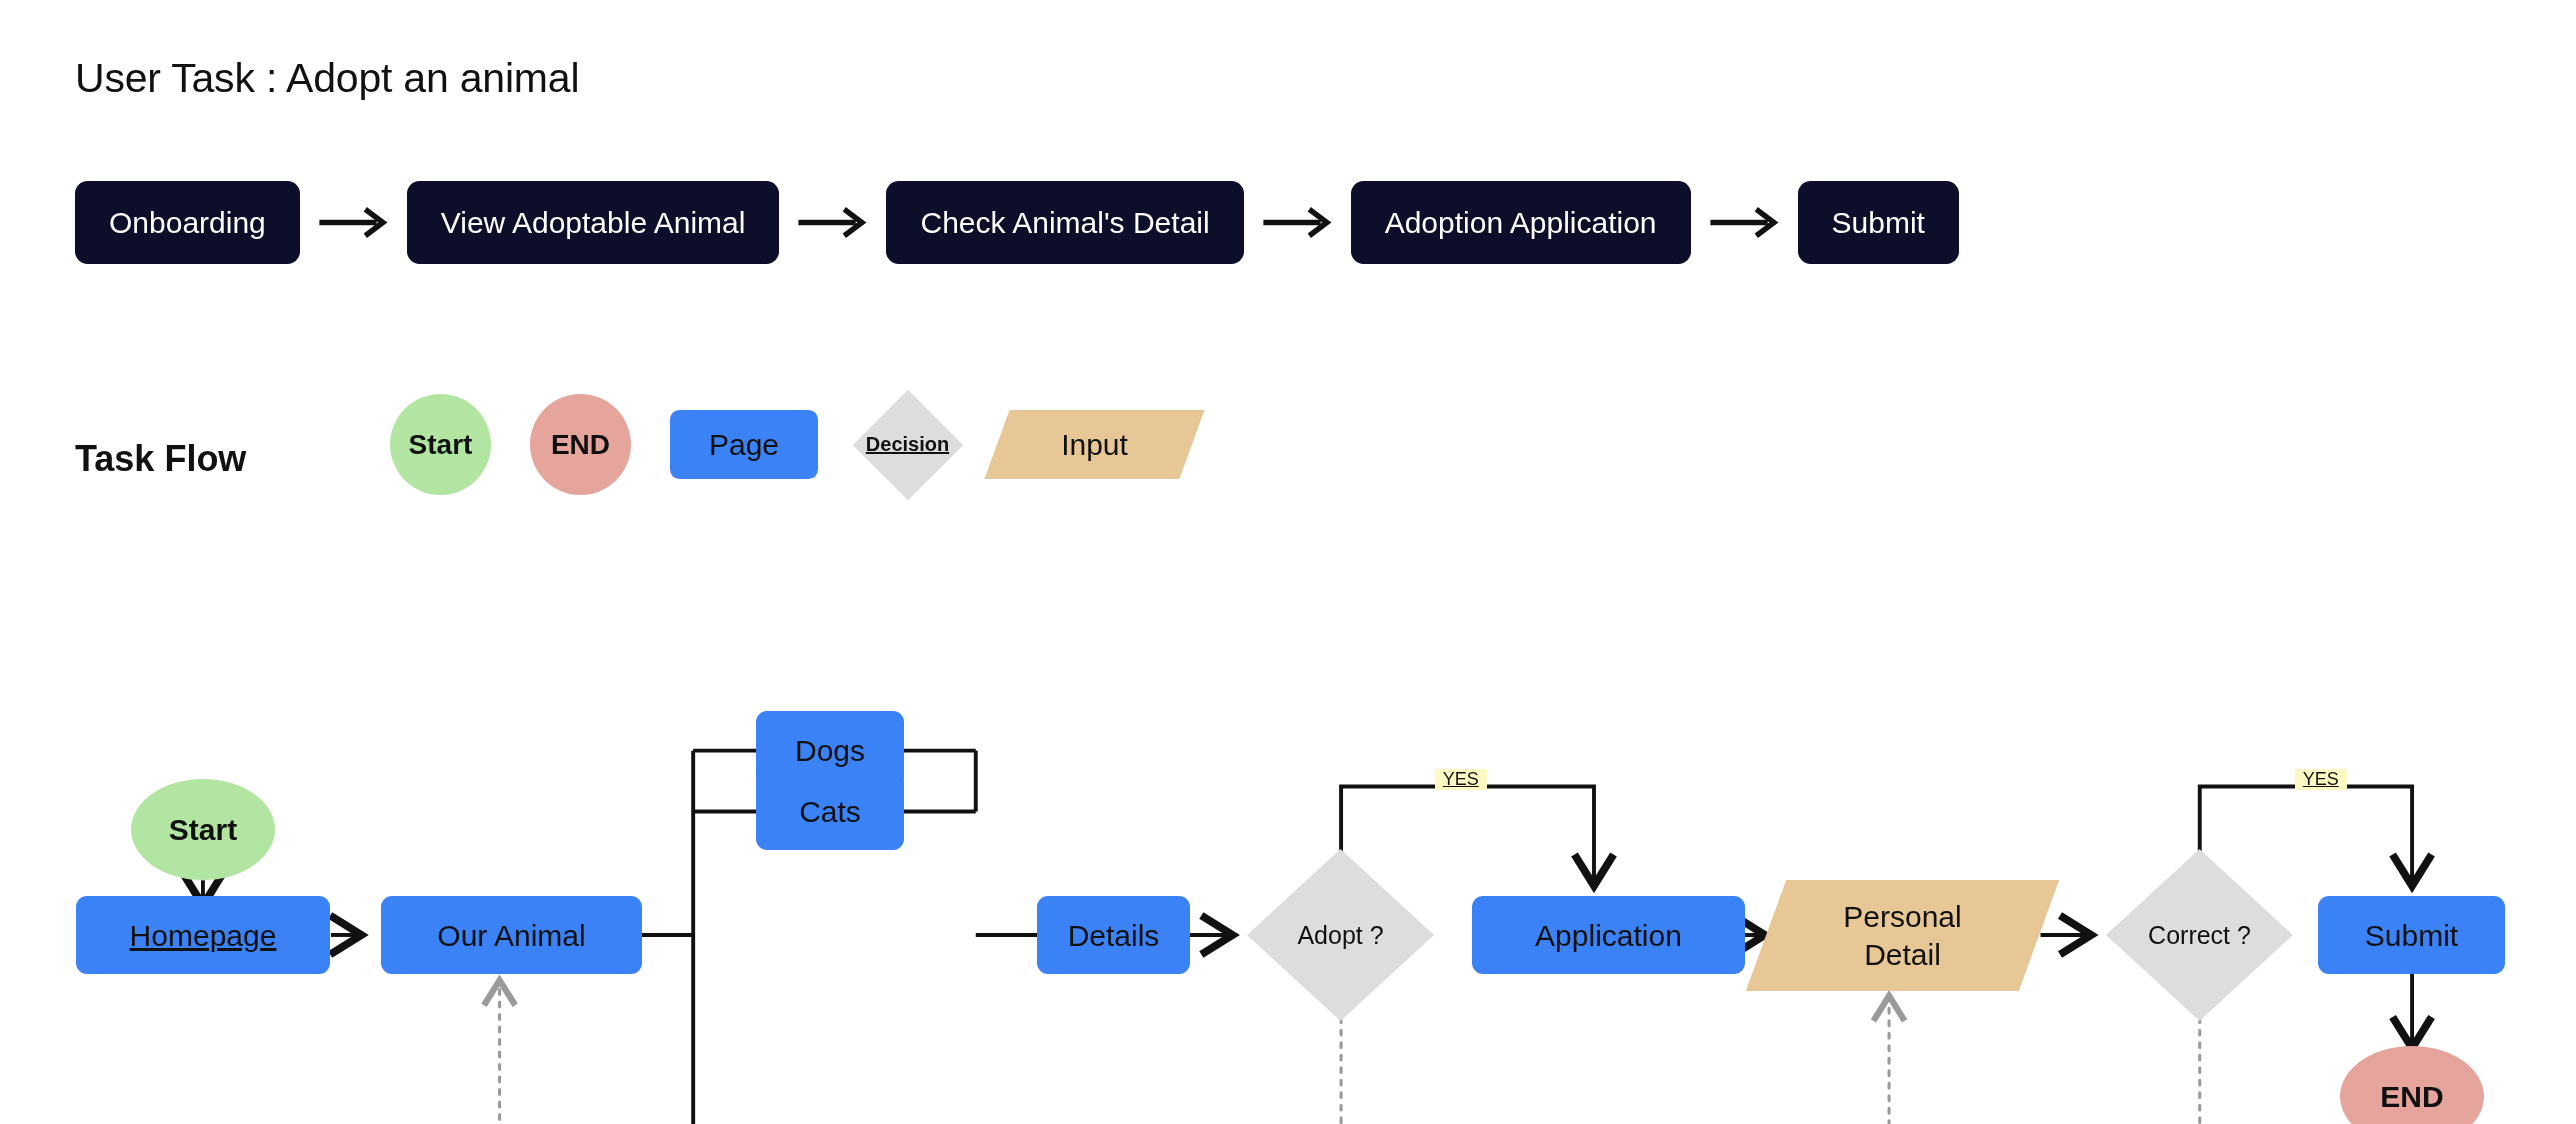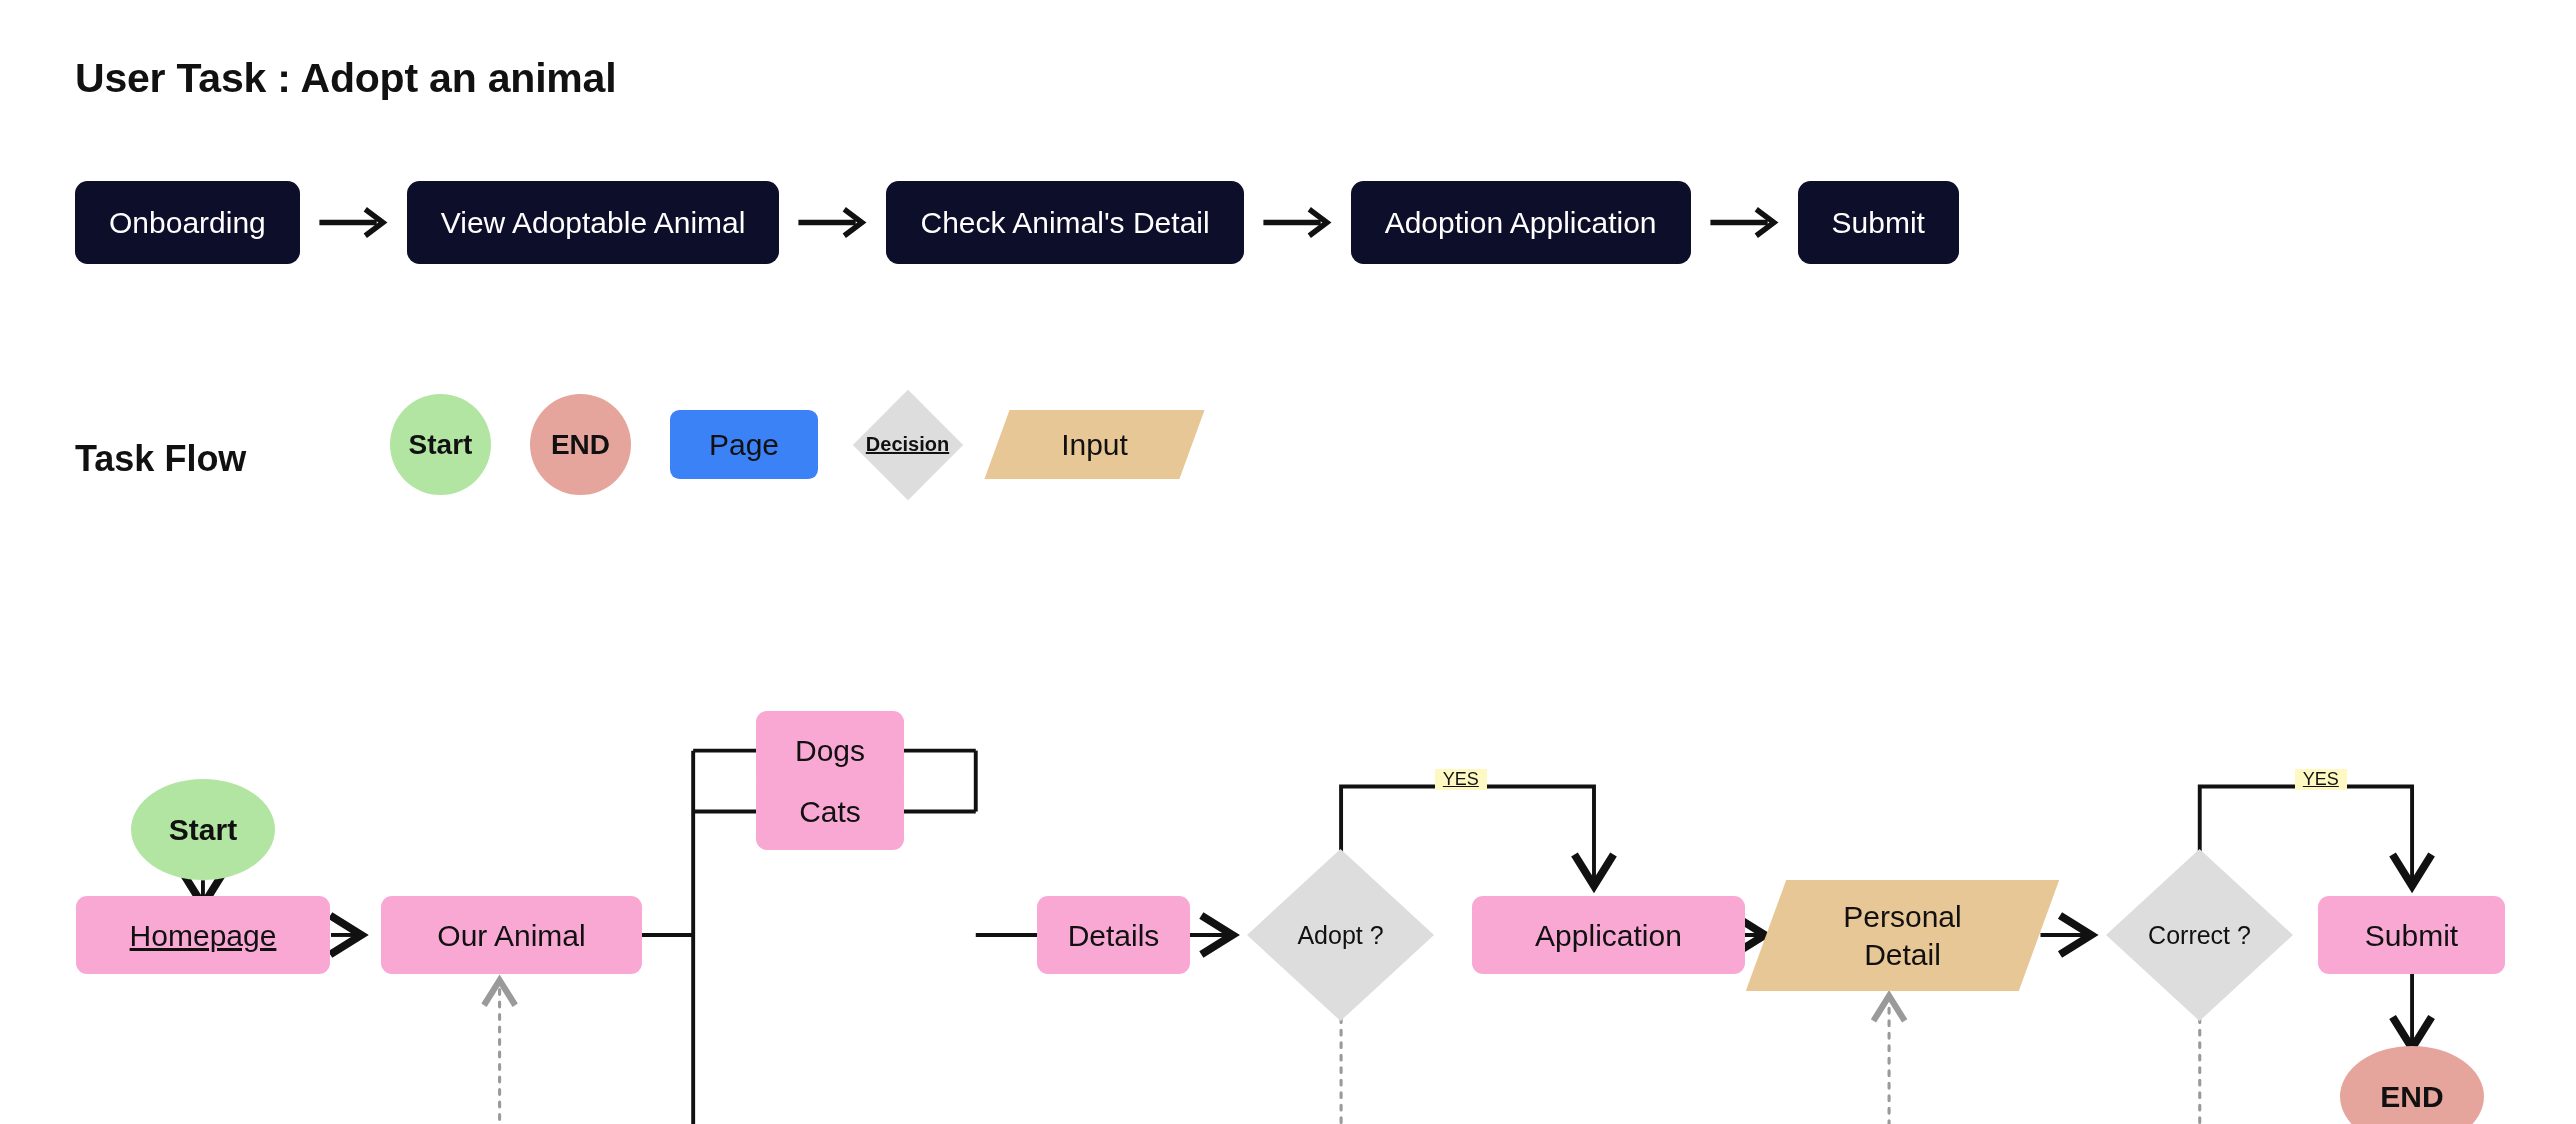--- a/index.html
+++ b/index.html
@@ -8,21 +8,21 @@
     background:#ffffff;
     font-family:"Liberation Sans", sans-serif;
     overflow:hidden;
     position:relative;
   }
   .stage{position:absolute;inset:0;}
 
   
   #page-title{
     position:absolute; left:75px; top:55px;
-    font-size:41px; font-weight:bold; color:#111111;
+    font-size:41px; font-weight:normal; color:#111111;
     letter-spacing:-0.2px; white-space:nowrap;
   }
   #taskflow-title{
     position:absolute; left:75px; top:438px;
     font-size:36px; font-weight:bold; color:#111111;
     white-space:nowrap;
   }
 
   
   #pipeline{
@@ -73,21 +73,21 @@
   .lg-para-label{position:relative;font-size:30px;color:#111;}
   .lg-gap{width:39px;height:7.8px;flex:none;}
 
   
   #flow{position:absolute;left:0;top:546px;width:2576px;height:578px;}
   #flow-wires{position:absolute;left:0;top:0;width:2576px;height:578px;}
 
   .node{position:absolute;display:flex;align-items:center;justify-content:center;
         box-sizing:border-box;}
   .node-page{
-    background:#f9a8d4;border-radius:11px;color:#111;
+    background:#3b82f6;border-radius:11px;color:#111;
     font-size:30px;text-align:right;line-height:1.1;
   }
   .node-circle{
     border-radius:50%;color:#111;font-size:30px;font-weight:bold;
   }
   .node-diamond-wrap{position:absolute;}
   .node-diamond{
     position:absolute;left:0;top:0;width:100%;height:100%;
     clip-path:polygon(50% 0,100% 50%,50% 100%,0 50%);
   }

